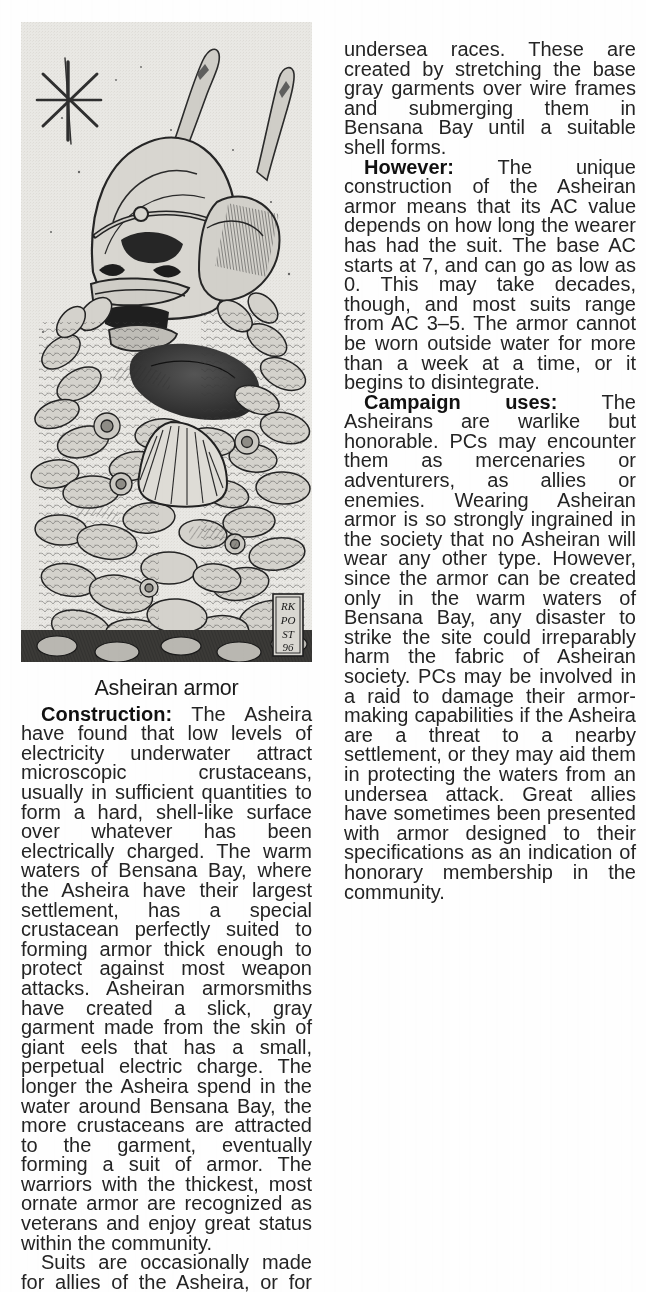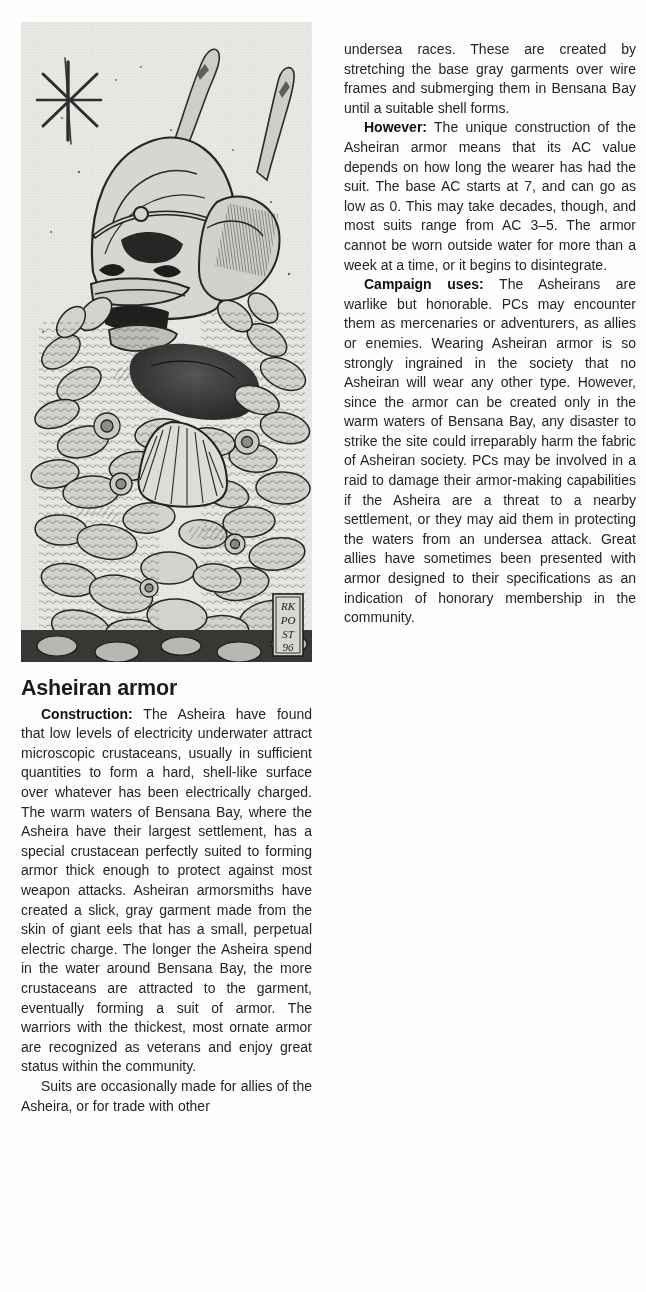--- a/index.html
+++ b/index.html
@@ -34,31 +34,32 @@
     margin-top: 22px;
     background: #e9e8e4;
     overflow: hidden;
     text-decoration: underline;
   }
   .illus-wrap svg { display: block; }
 
   
   .article-title {
     font-size: 21.5px;
-    font-weight: bold;
+    font-weight: normal;
     color: #1b1b1b;
     letter-spacing: -0.2px;
     margin: 15px 0 4px 0;
     line-height: 1.1;
+    text-align: center;
   }
 
   
   .body-text p {
     margin: 0;
-    font-size: 14px;
+    font-size: 20px;
     line-height: 19.6px;
     color: #242424;
     text-align: justify;
     text-indent: 20px;
     -webkit-hyphens: manual;
     hyphens: manual;
     word-spacing: 0.1px;
   }
   .col-right .body-text p:first-child { text-indent: 0; }
   .body-text p b.run-in {

